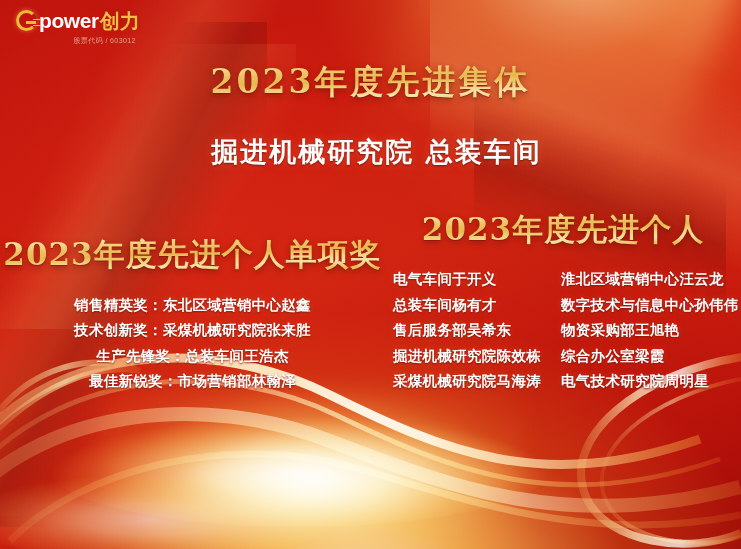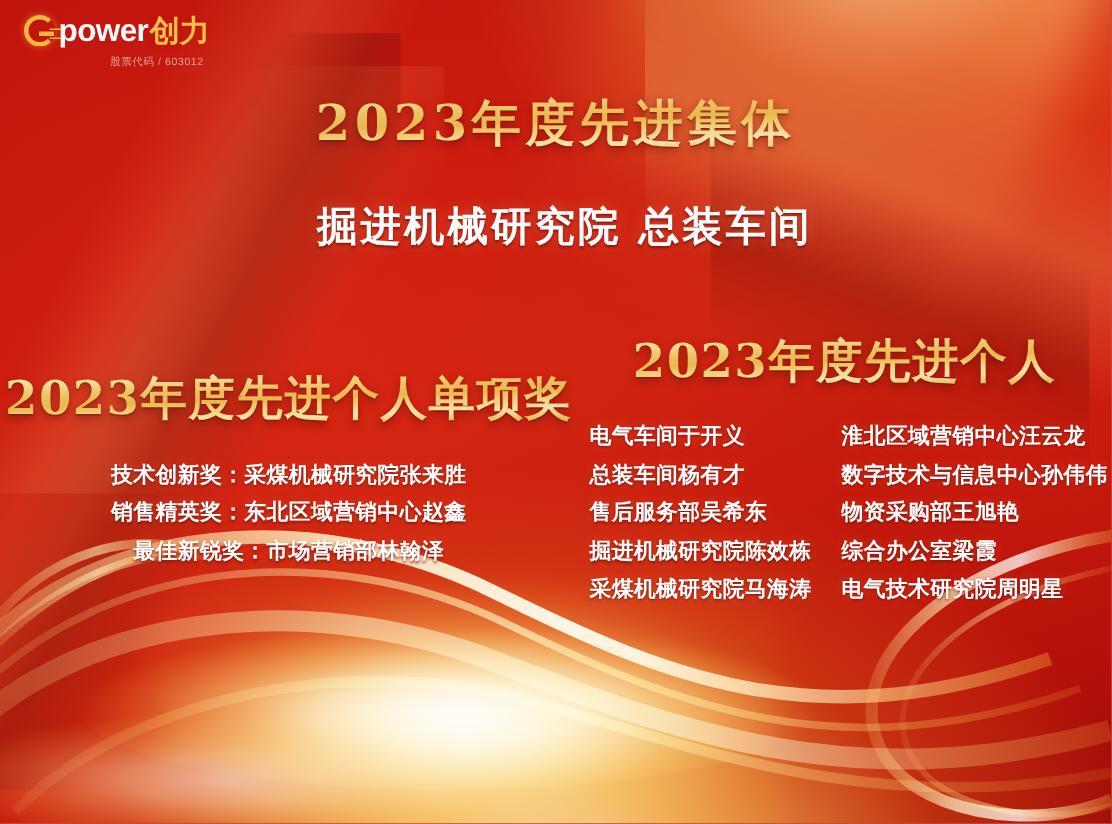--- a/index.html
+++ b/index.html
@@ -99,22 +99,22 @@
     font-family:"DejaVu Serif", serif;
     font-size:33px; font-weight:700; letter-spacing:3px; line-height:1.1;
   }
   .title-sub {
     position:absolute; left:0; right:0; top:137px; text-align:center;
     font-family:"DejaVu Serif", serif;
     font-size:27px; font-weight:700; letter-spacing:2px; line-height:1.1;padding-left:12px;
   }
 
   .sections {
-    position:absolute; left:0; right:0; top:224px;
-    display:flex; align-items:center;
+    position:absolute; left:0; right:0; top:212px;
+    display:flex; align-items:flex-end;
   }
   .col-left  { width:385px; }
   .col-right { width:356px; }
 
   .sec-head {
     text-align:center;
     font-family:"DejaVu Serif", serif;
     font-weight:700; line-height:1.1; letter-spacing:1px;
   }
   .col-left  .sec-head { font-size:31px; }
@@ -208,22 +208,23 @@
   </div>
 
   <div class="title-main gold">2023年度先进集体</div>
   <div class="title-sub white-t">掘进机械研究院   总装车间</div>
 
   <div class="sections">
 
     <div class="col-left">
       <div class="sec-head gold">2023年度先进个人单项奖</div>
       <div class="award-list">
+        <div class="award-line">销售精英奖：东北区域营销中心赵鑫</div>
         <div class="award-line">技术创新奖：采煤机械研究院张来胜</div>
-        <div class="award-line">销售精英奖：东北区域营销中心赵鑫</div>
+        <div class="award-line">生产先锋奖：总装车间王浩杰</div>
         <div class="award-line">最佳新锐奖：市场营销部林翰泽</div>
       </div>
     </div>
 
     <div class="col-right">
       <div class="sec-head gold">2023年度先进个人</div>
       <div class="pair-list">
         <div class="pair-row">
           <span class="pair-a">电气车间于开义</span>
           <span class="pair-b">淮北区域营销中心汪云龙</span>

